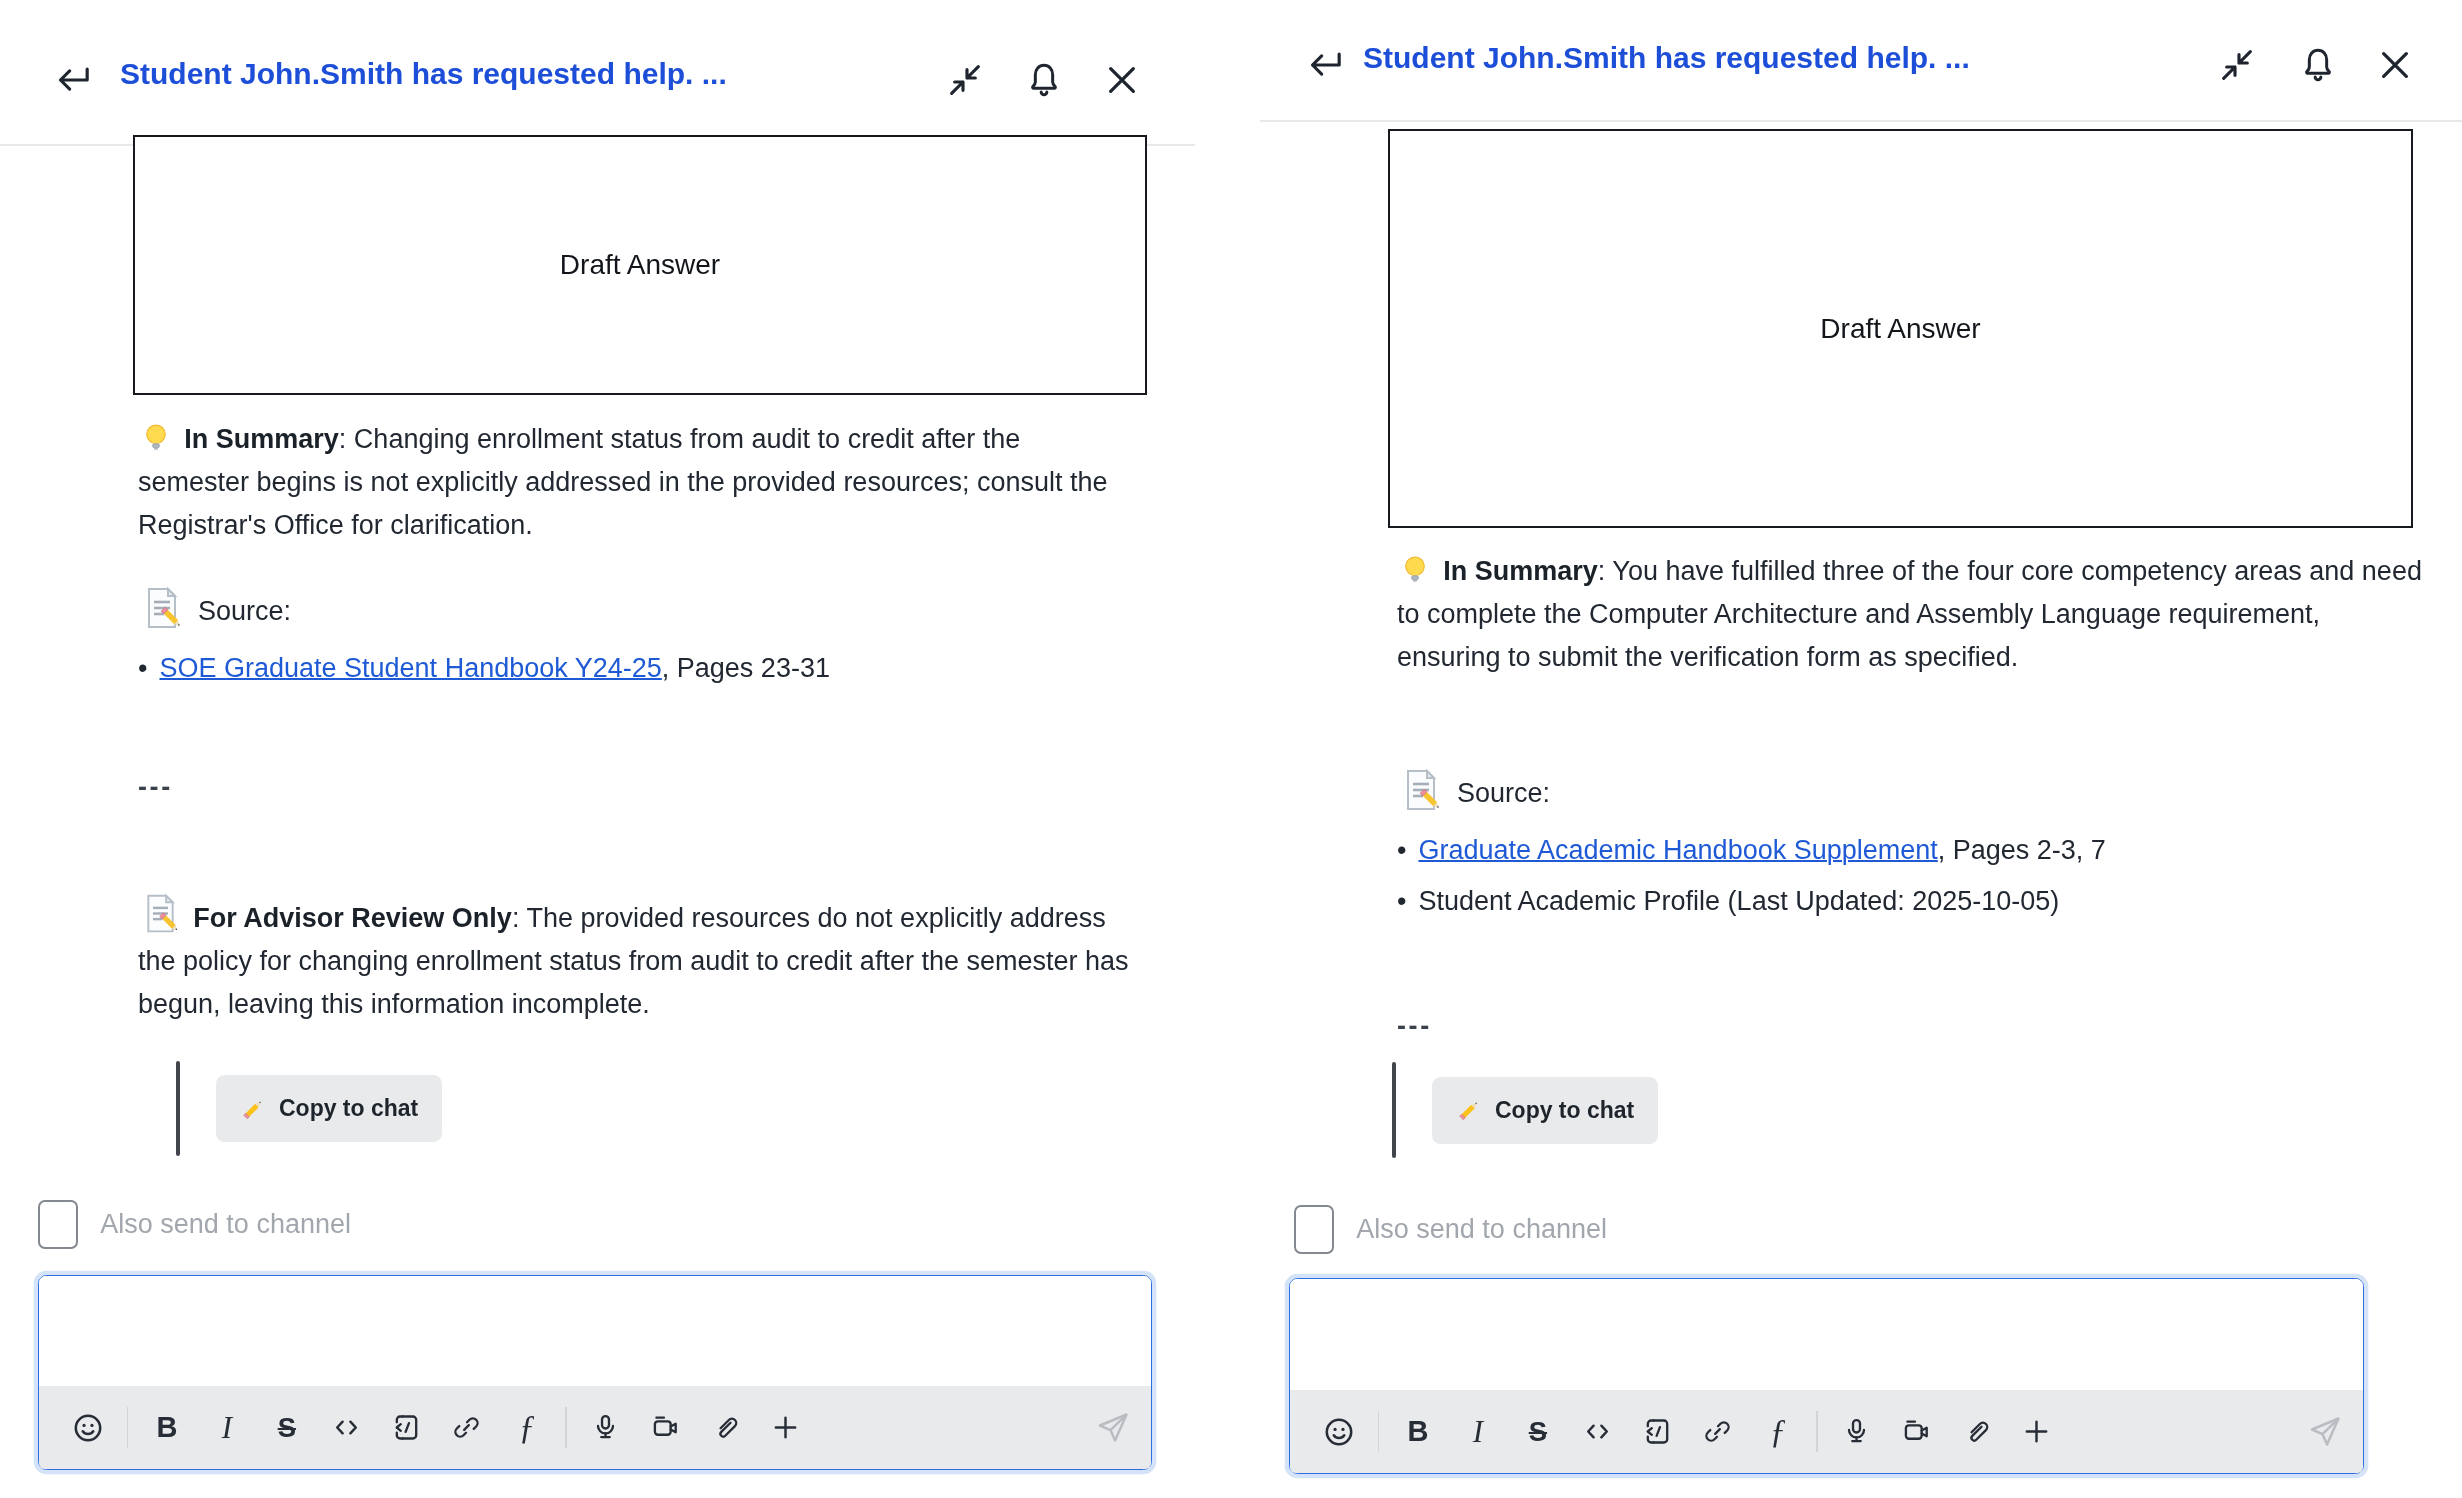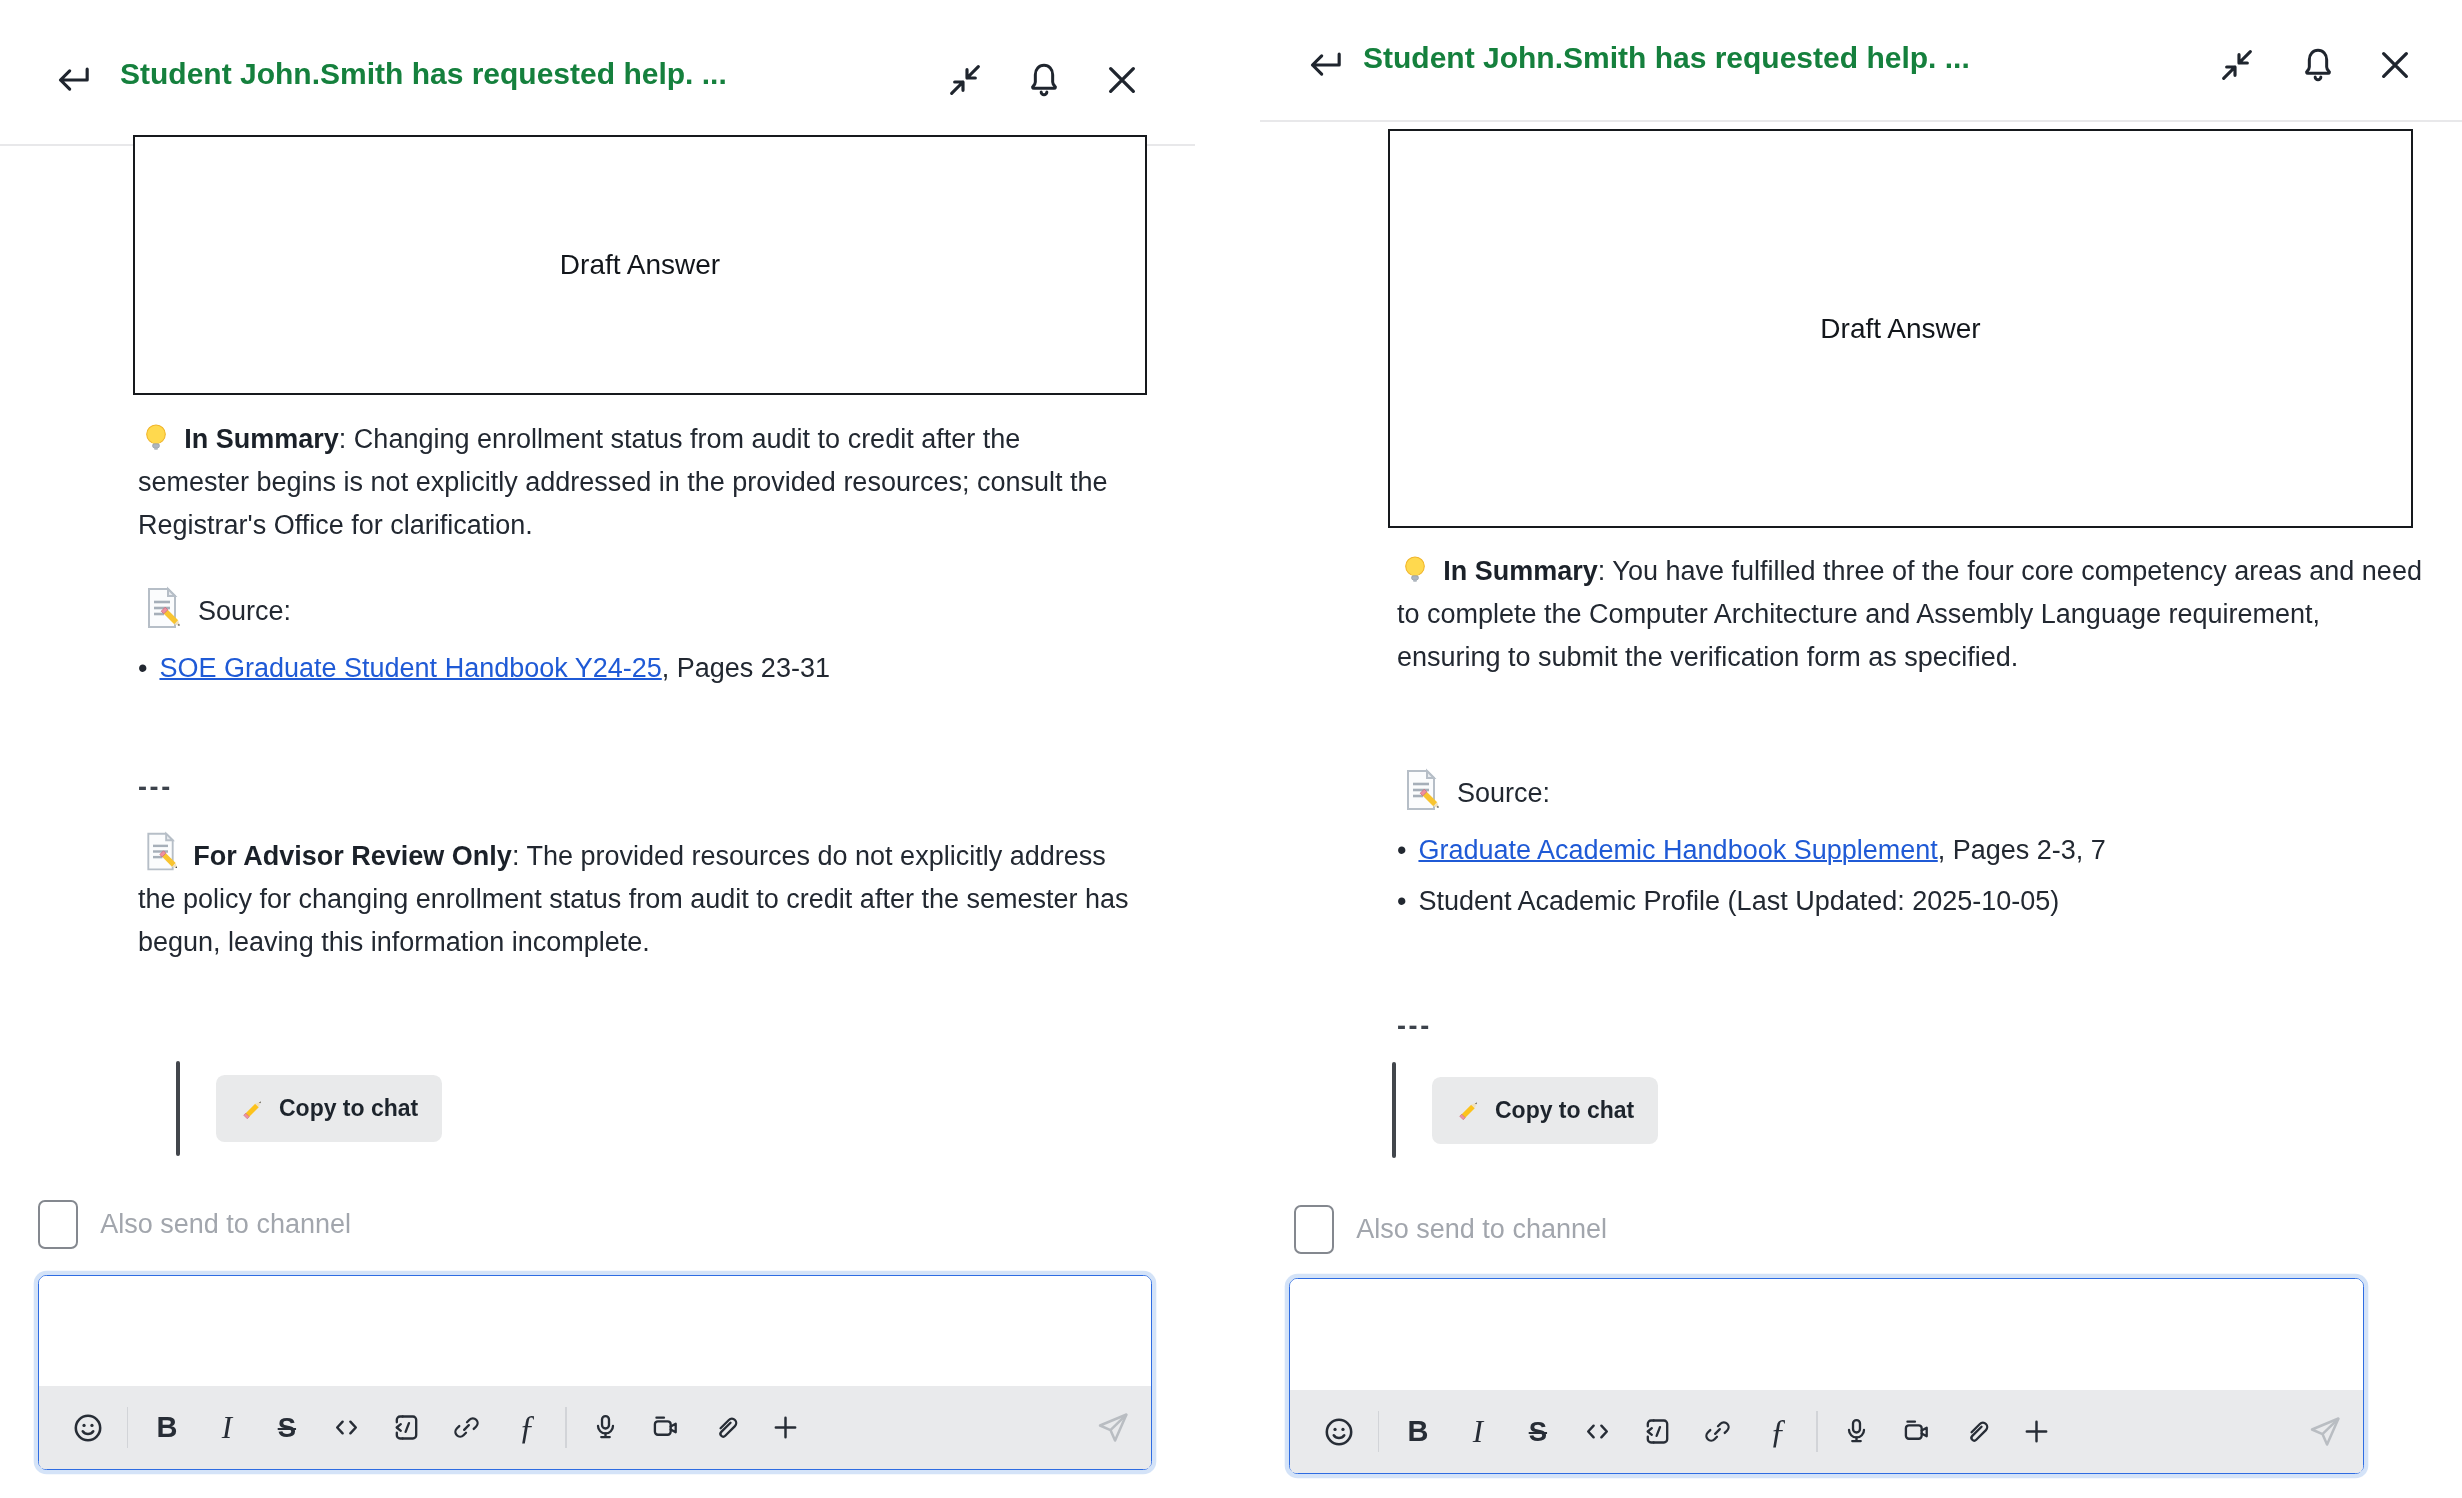--- a/index.html
+++ b/index.html
@@ -3,21 +3,21 @@
 <meta charset="utf-8">
 <style>
   html,body{margin:0;padding:0;background:#fff;}
   body{width:2462px;height:1498px;position:relative;overflow:hidden;
        font-family:"Liberation Sans",sans-serif;color:#222831;}
   .abs{position:absolute;}
   .panel{position:absolute;top:0;height:1498px;width:1231px;background:#fff;}
   .panel-left{left:0;} .panel-right{left:1232px;}
 
   
-  .hd-title{font-size:30px;font-weight:700;color:#15803d;white-space:nowrap;}
+  .hd-title{font-size:30px;font-weight:700;color:#1d4ed8;white-space:nowrap;}
   .hd-ic{width:40px;height:40px;color:#1f252e;cursor:pointer;}
   .hd-ic svg{width:100%;height:100%;}
   .hairline{height:1.7px;background:#e8e8ea;z-index:0;}
 
   
   .draft{border:2.6px solid #16191d;background:#fff;z-index:1;
          display:flex;align-items:center;justify-content:center;}
   .draft-label{font-size:28px;color:#12161b;}
 
   
@@ -204,21 +204,21 @@
       <span>Source:</span>
     </div>
     <div class="src-item">
       <span class="blt">•</span>
       <span><a class="srclink">SOE Graduate Student Handbook Y24-25</a><span>, Pages 23-31</span></span>
     </div>
   </div>
 
   <div class="abs hr-text" style="left:138px;top:772px;">---</div>
 
-  <p class="abs para" style="left:138px;top:802px;width:993px;">
+  <p class="abs para" style="left:138px;top:864px;width:993px;">
     <span class="in-ic"><svg width="45" height="45" viewBox="0 0 52 52">
           <use href="#i-memo"></use>
         </svg></span><span class="bh">For Advisor Review Only</span><span>: The provided resources do not explicitly address the policy for changing enrollment status from audit to credit after the semester has begun, leaving this information incomplete.</span>
   </p>
 
   <div class="abs quote-row" style="left:176px;top:1061px;height:95px;">
     <div class="qbar"></div>
     <button class="copy-btn">
       <svg viewBox="0 0 32 32" width="27.5" height="27.5">
           <use href="#i-pencil"></use>

